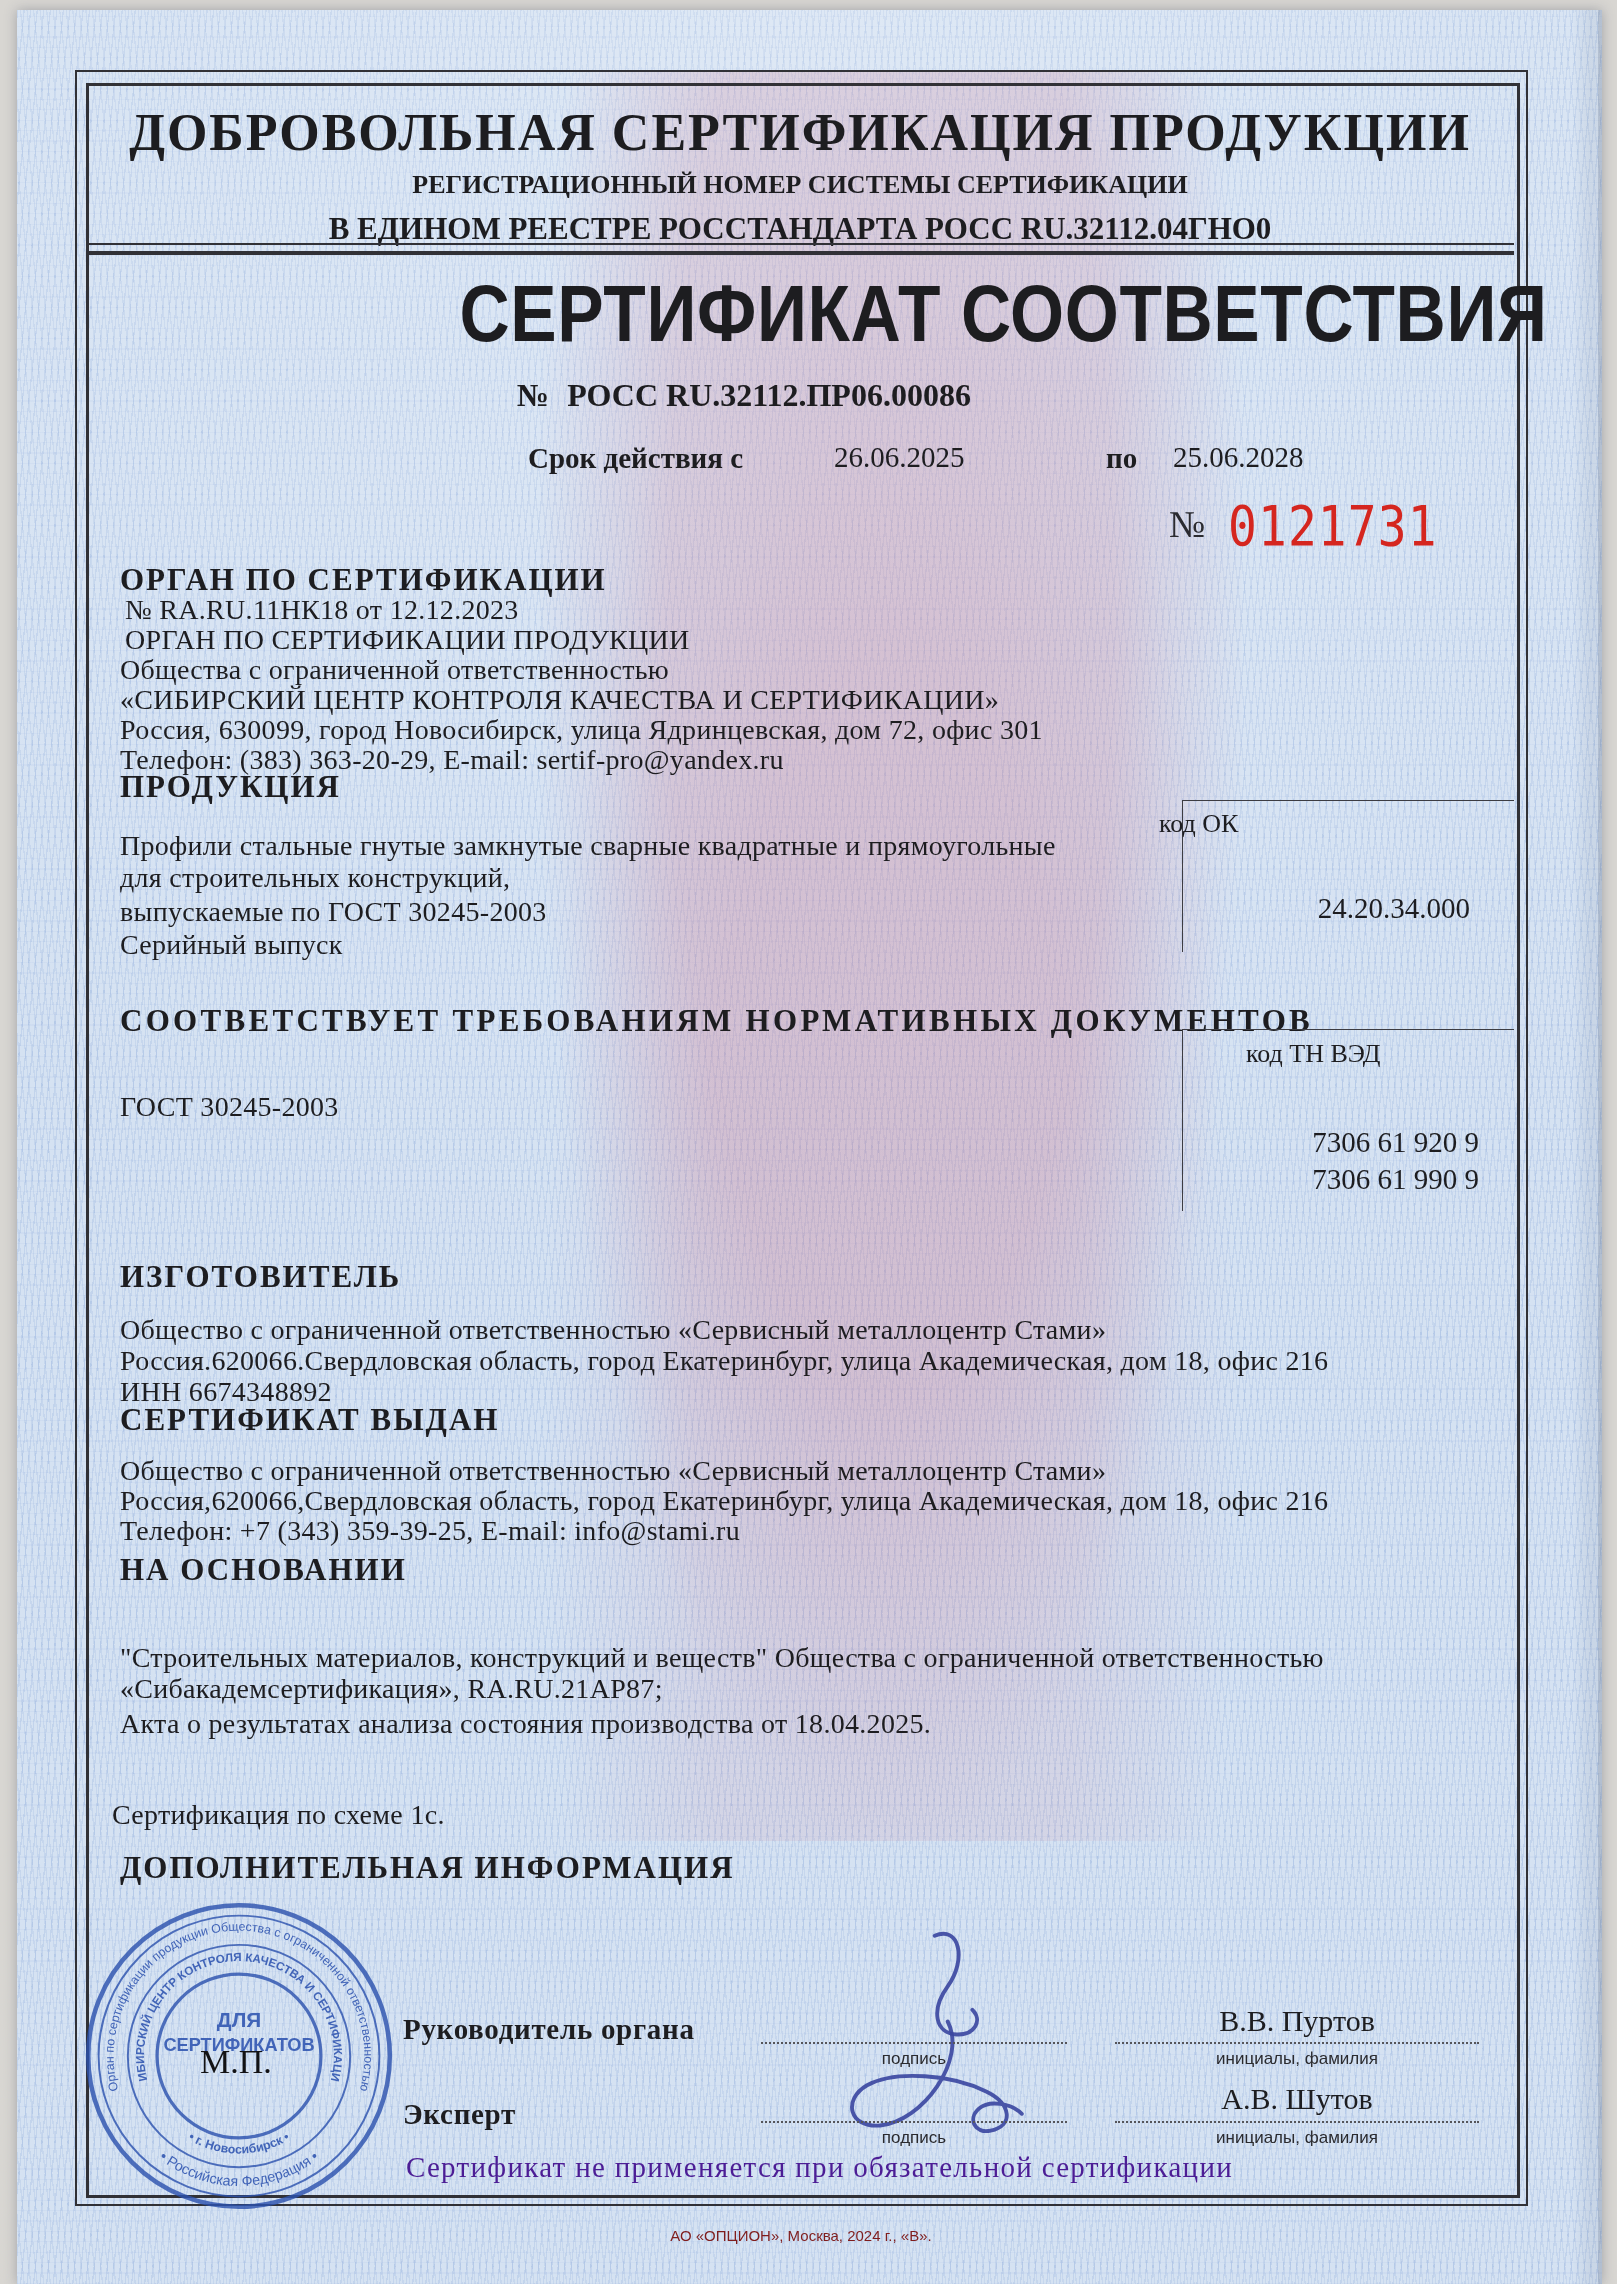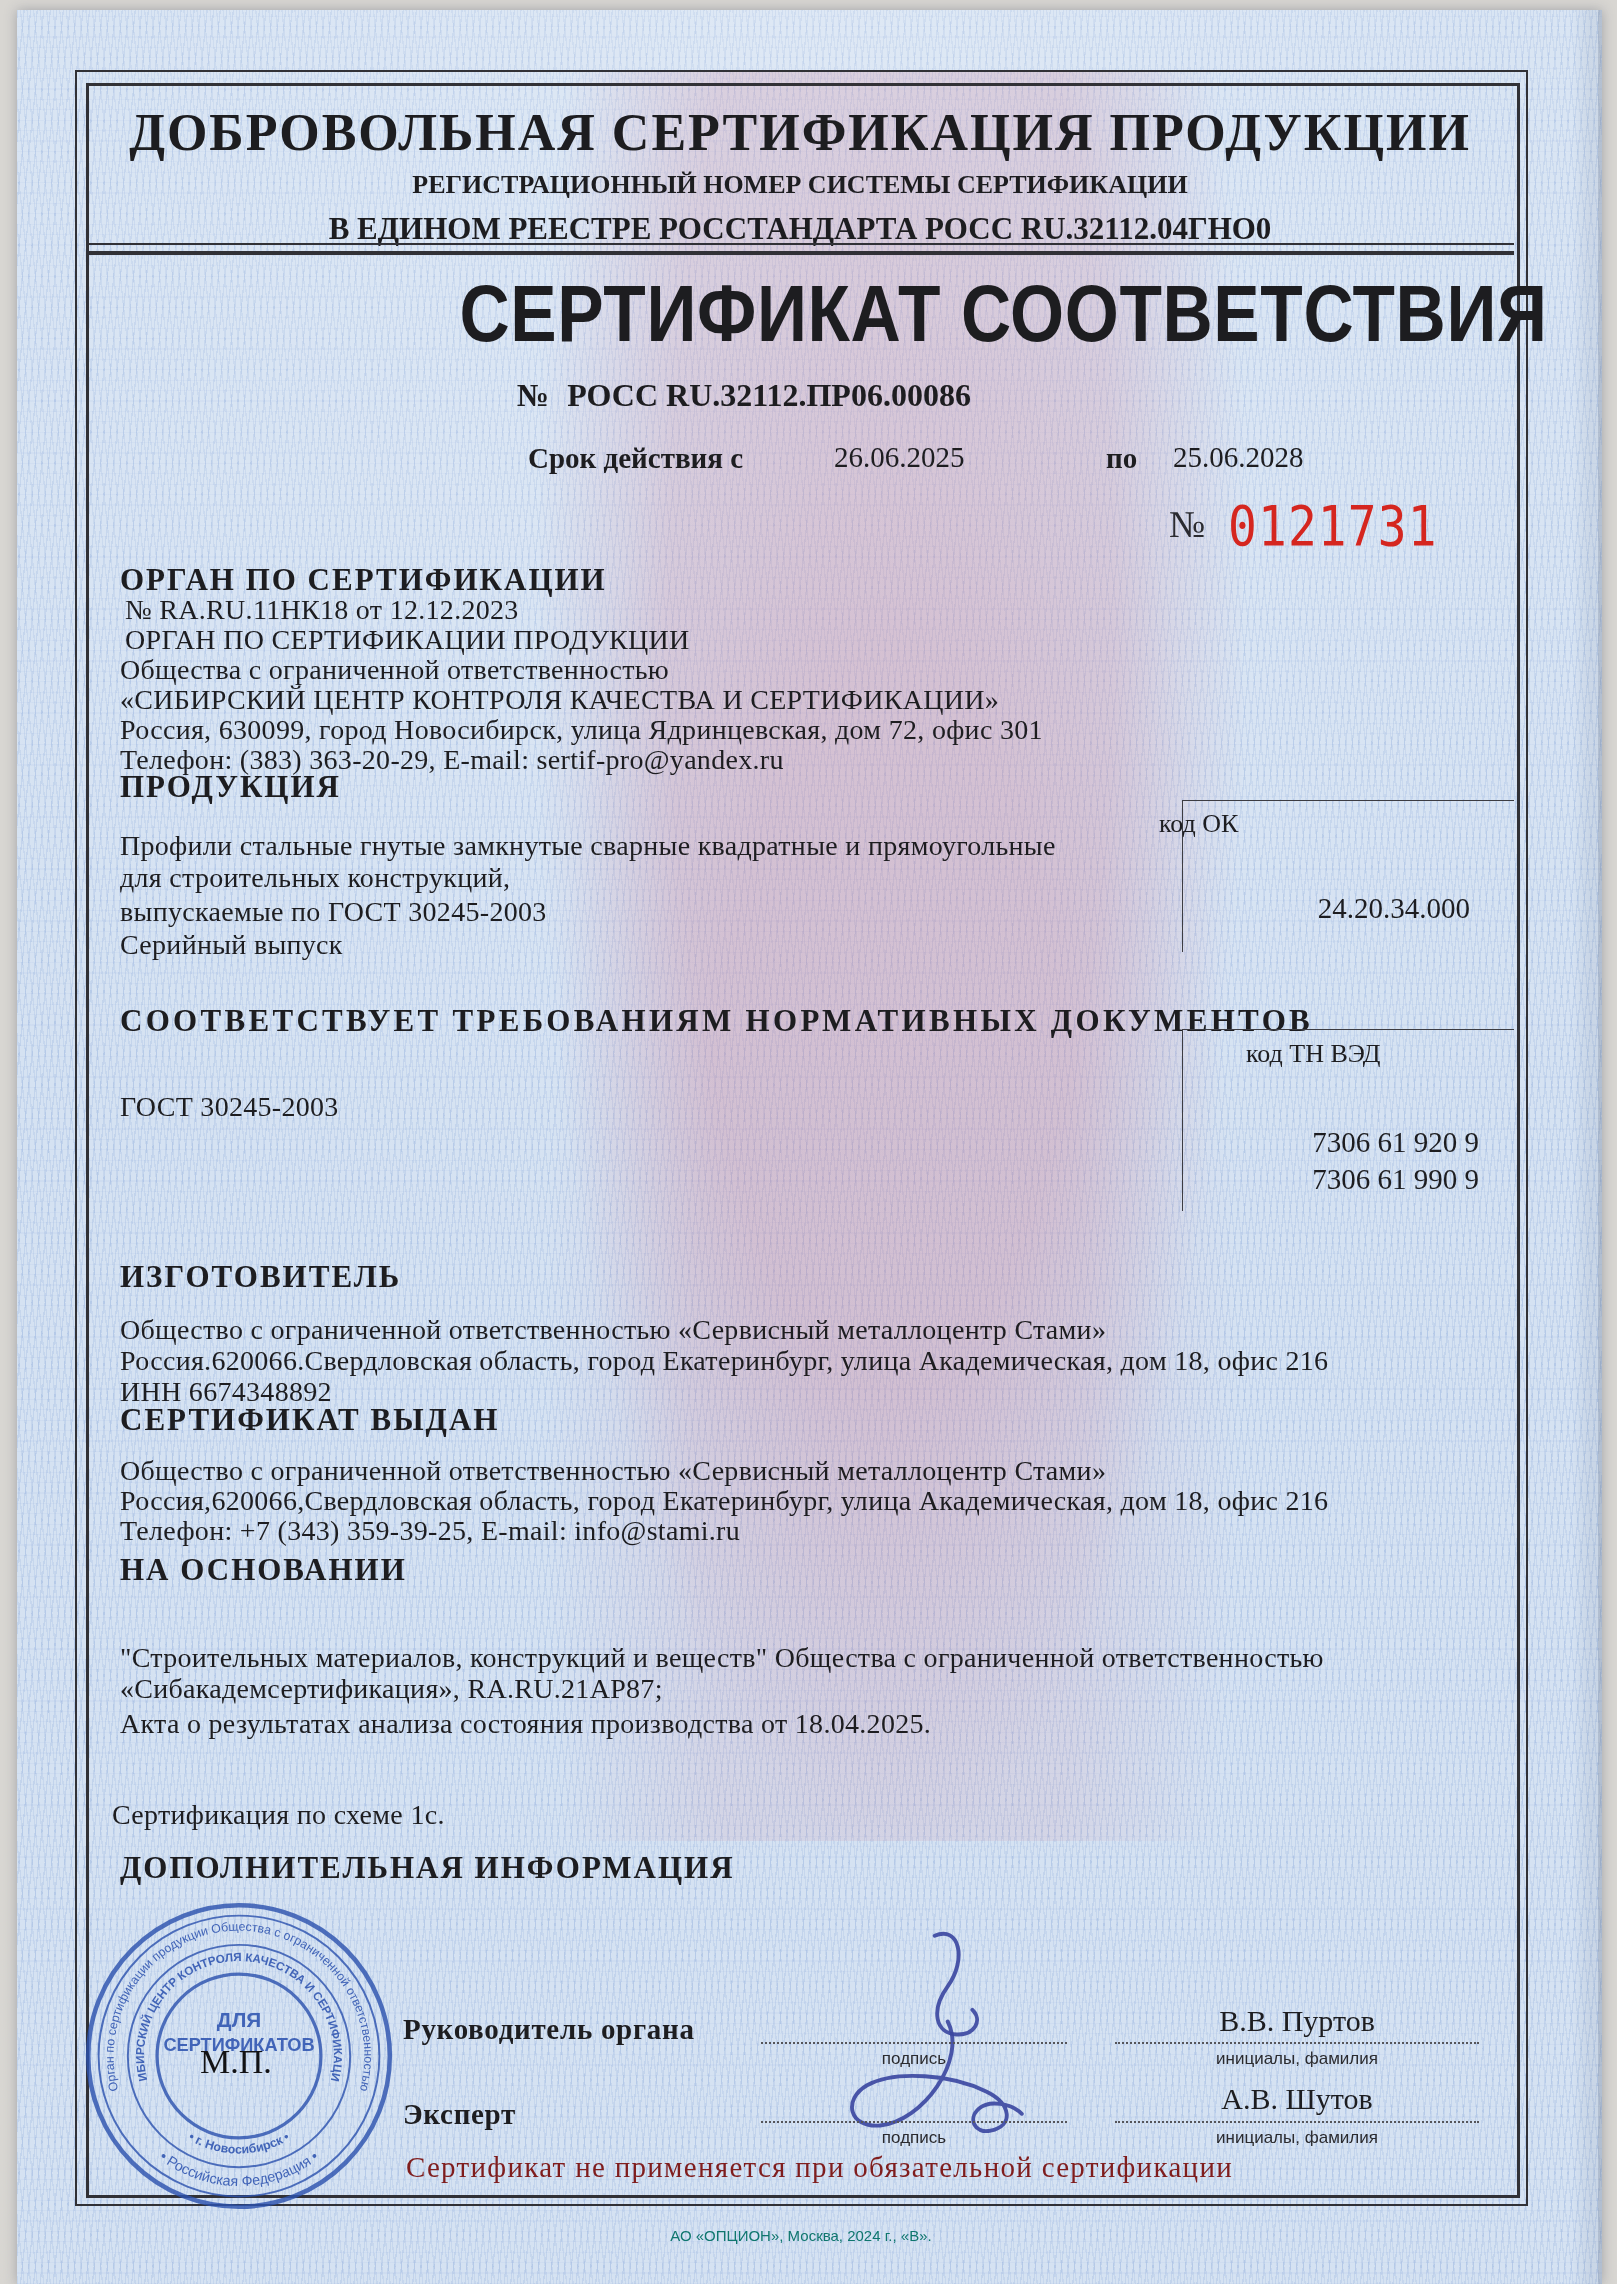--- a/index.html
+++ b/index.html
@@ -80,23 +80,23 @@
   #sig-line1b{left:1115px;top:2042px;width:364px;}
   #sig-line2a{left:761px;top:2121px;width:306px;}
   #sig-line2b{left:1115px;top:2121px;width:364px;}
   #cap-sign1{left:761px;top:2049px;width:306px;text-align:center;}
   #cap-name1{left:1115px;top:2049px;width:364px;text-align:center;}
   #cap-sign2{left:761px;top:2128px;width:306px;text-align:center;}
   #cap-name2{left:1115px;top:2128px;width:364px;text-align:center;}
   #name1{left:1115px;top:2004px;width:364px;text-align:center;font-size:30px;}
   #name2{left:1115px;top:2082px;width:364px;text-align:center;font-size:30px;}
   #scribble-svg{position:absolute;left:728px;top:1924px;width:416px;height:234px;}
-  #disclaimer{left:182px;top:2151px;width:1275px;text-align:center;font-size:29px;letter-spacing:1.3px;color:#7f1d1d;}
+  #disclaimer{left:182px;top:2151px;width:1275px;text-align:center;font-size:29px;letter-spacing:1.3px;color:#4c1d95;}
   #print-info{left:0px;top:2227px;width:1602px;text-align:center;
-    font-family:"Liberation Sans","DejaVu Sans",sans-serif;font-size:15px;color:#0f766e;}
+    font-family:"Liberation Sans","DejaVu Sans",sans-serif;font-size:15px;color:#7f1d1d;}
 </style>
 </head>
 <body>
 
 <div id="page">
   <div id="paper"></div>
   <div id="pink-band"></div>
   <div id="frame-outer"></div>
   <div id="frame-inner"></div>
 

